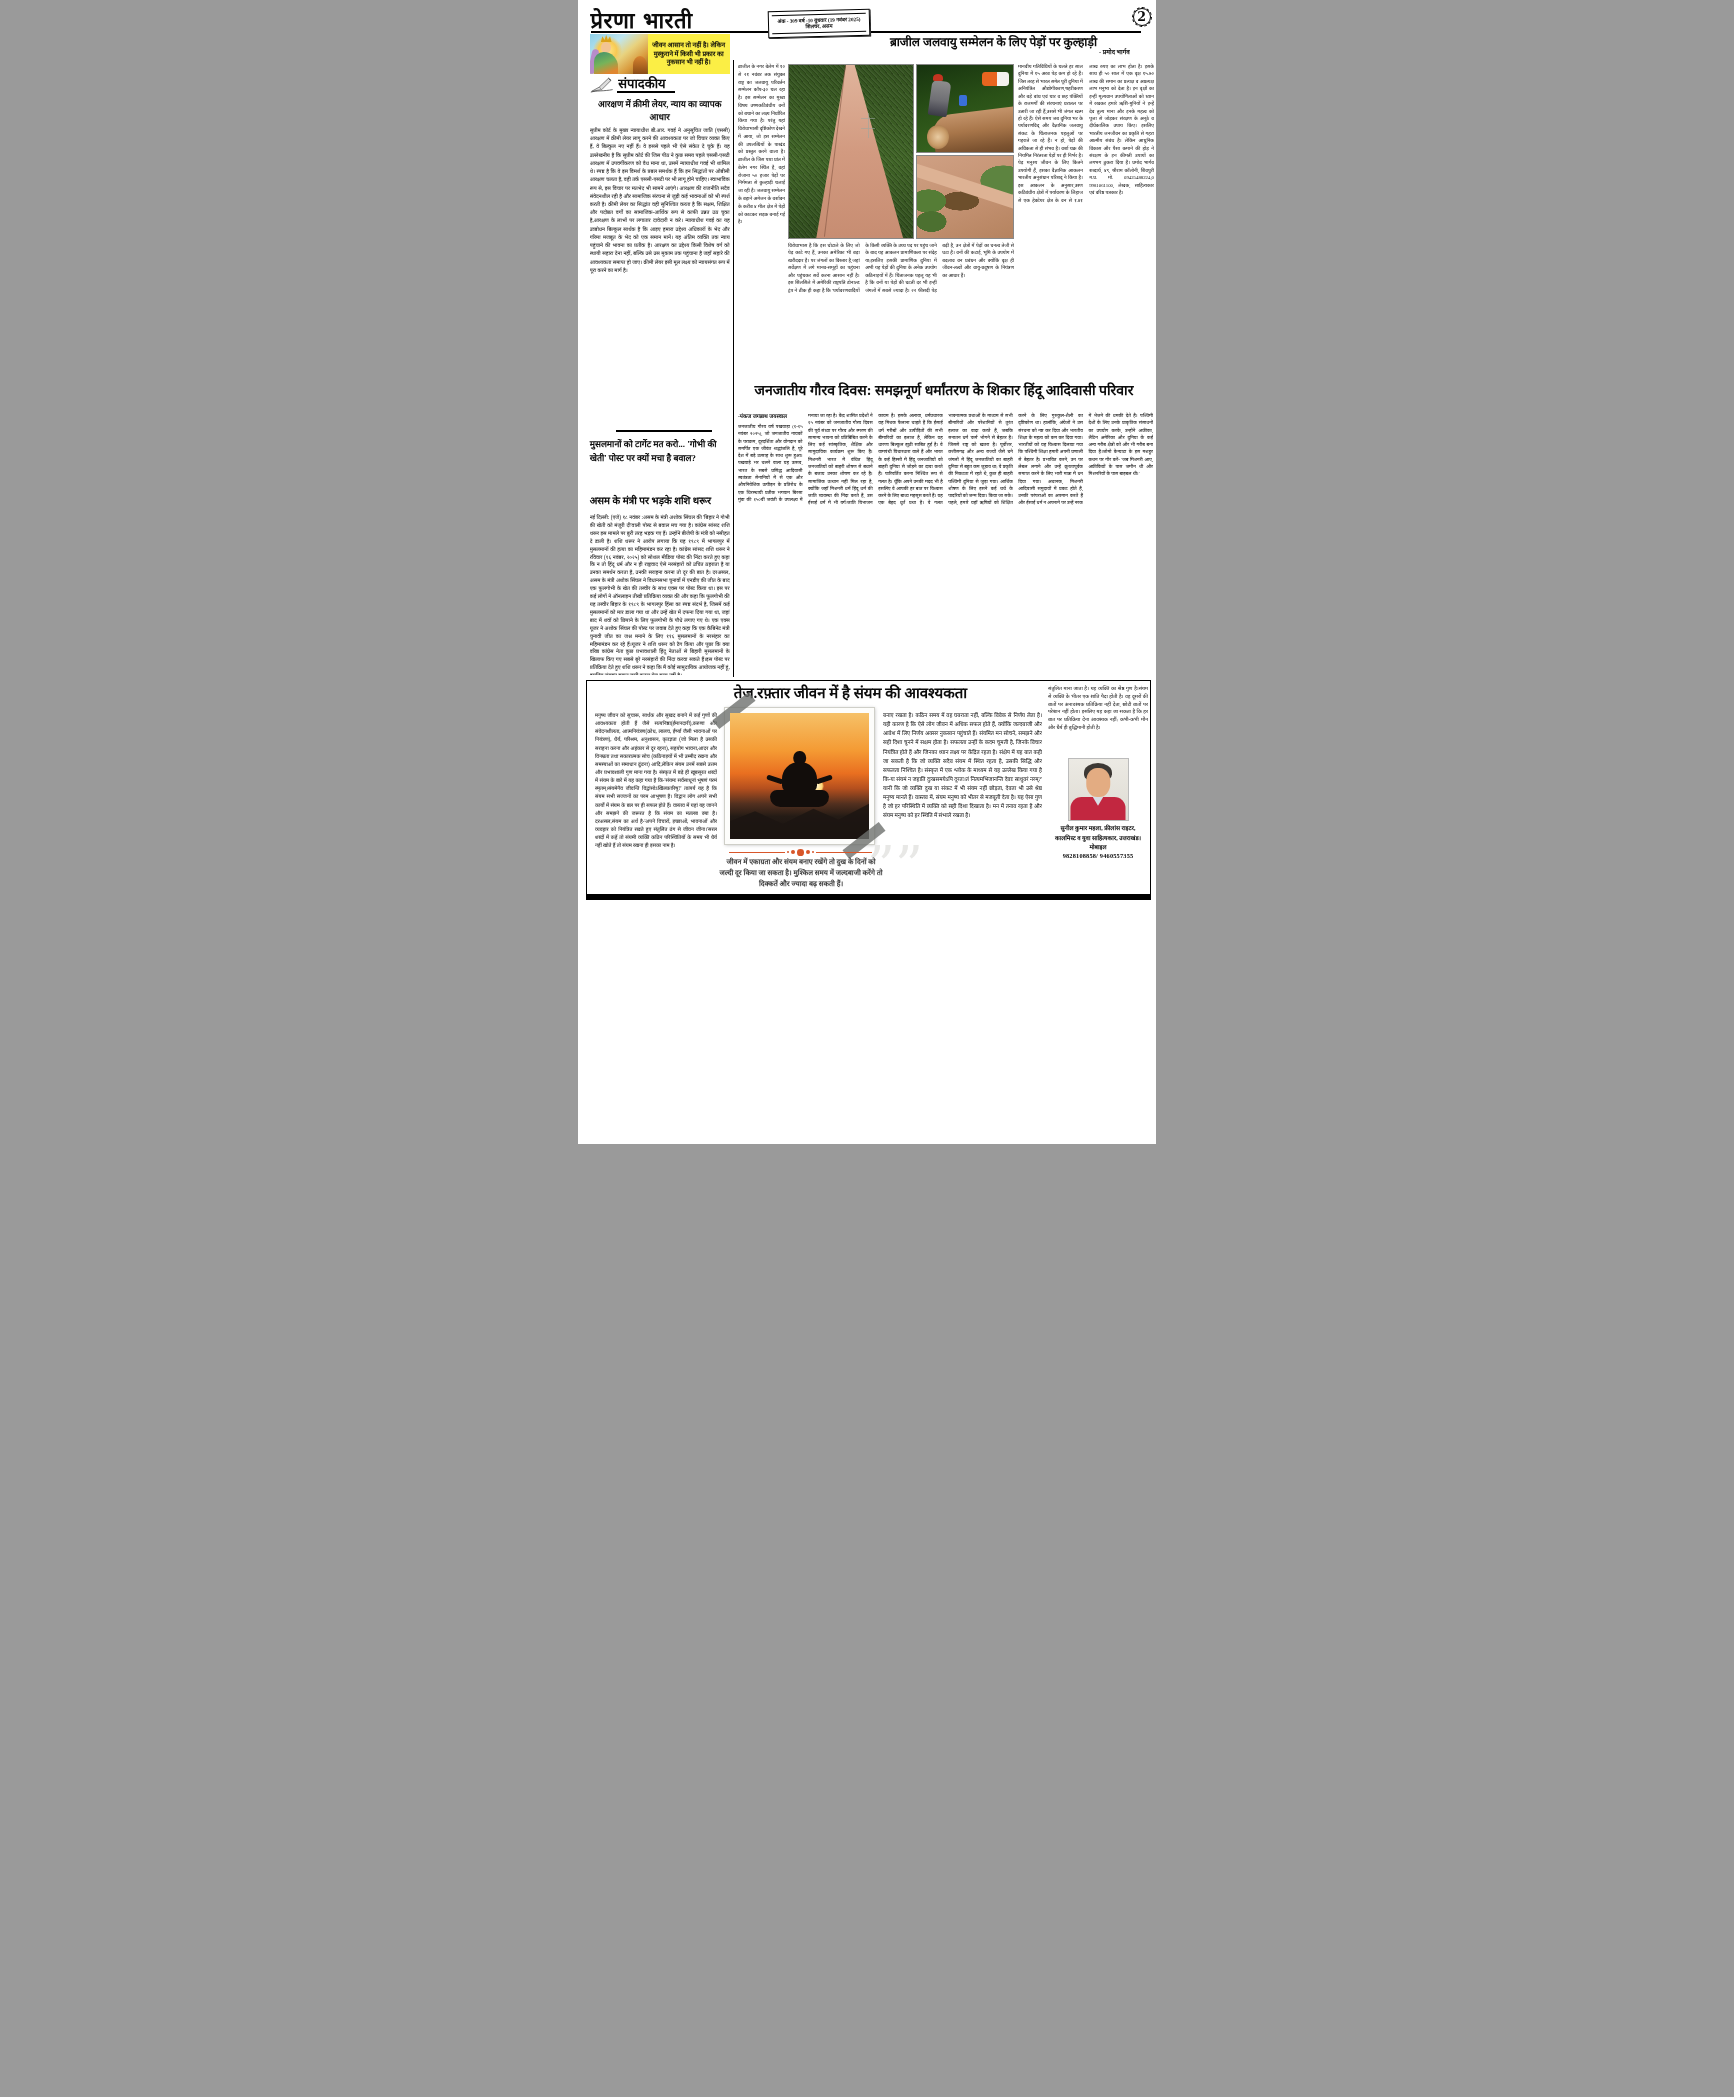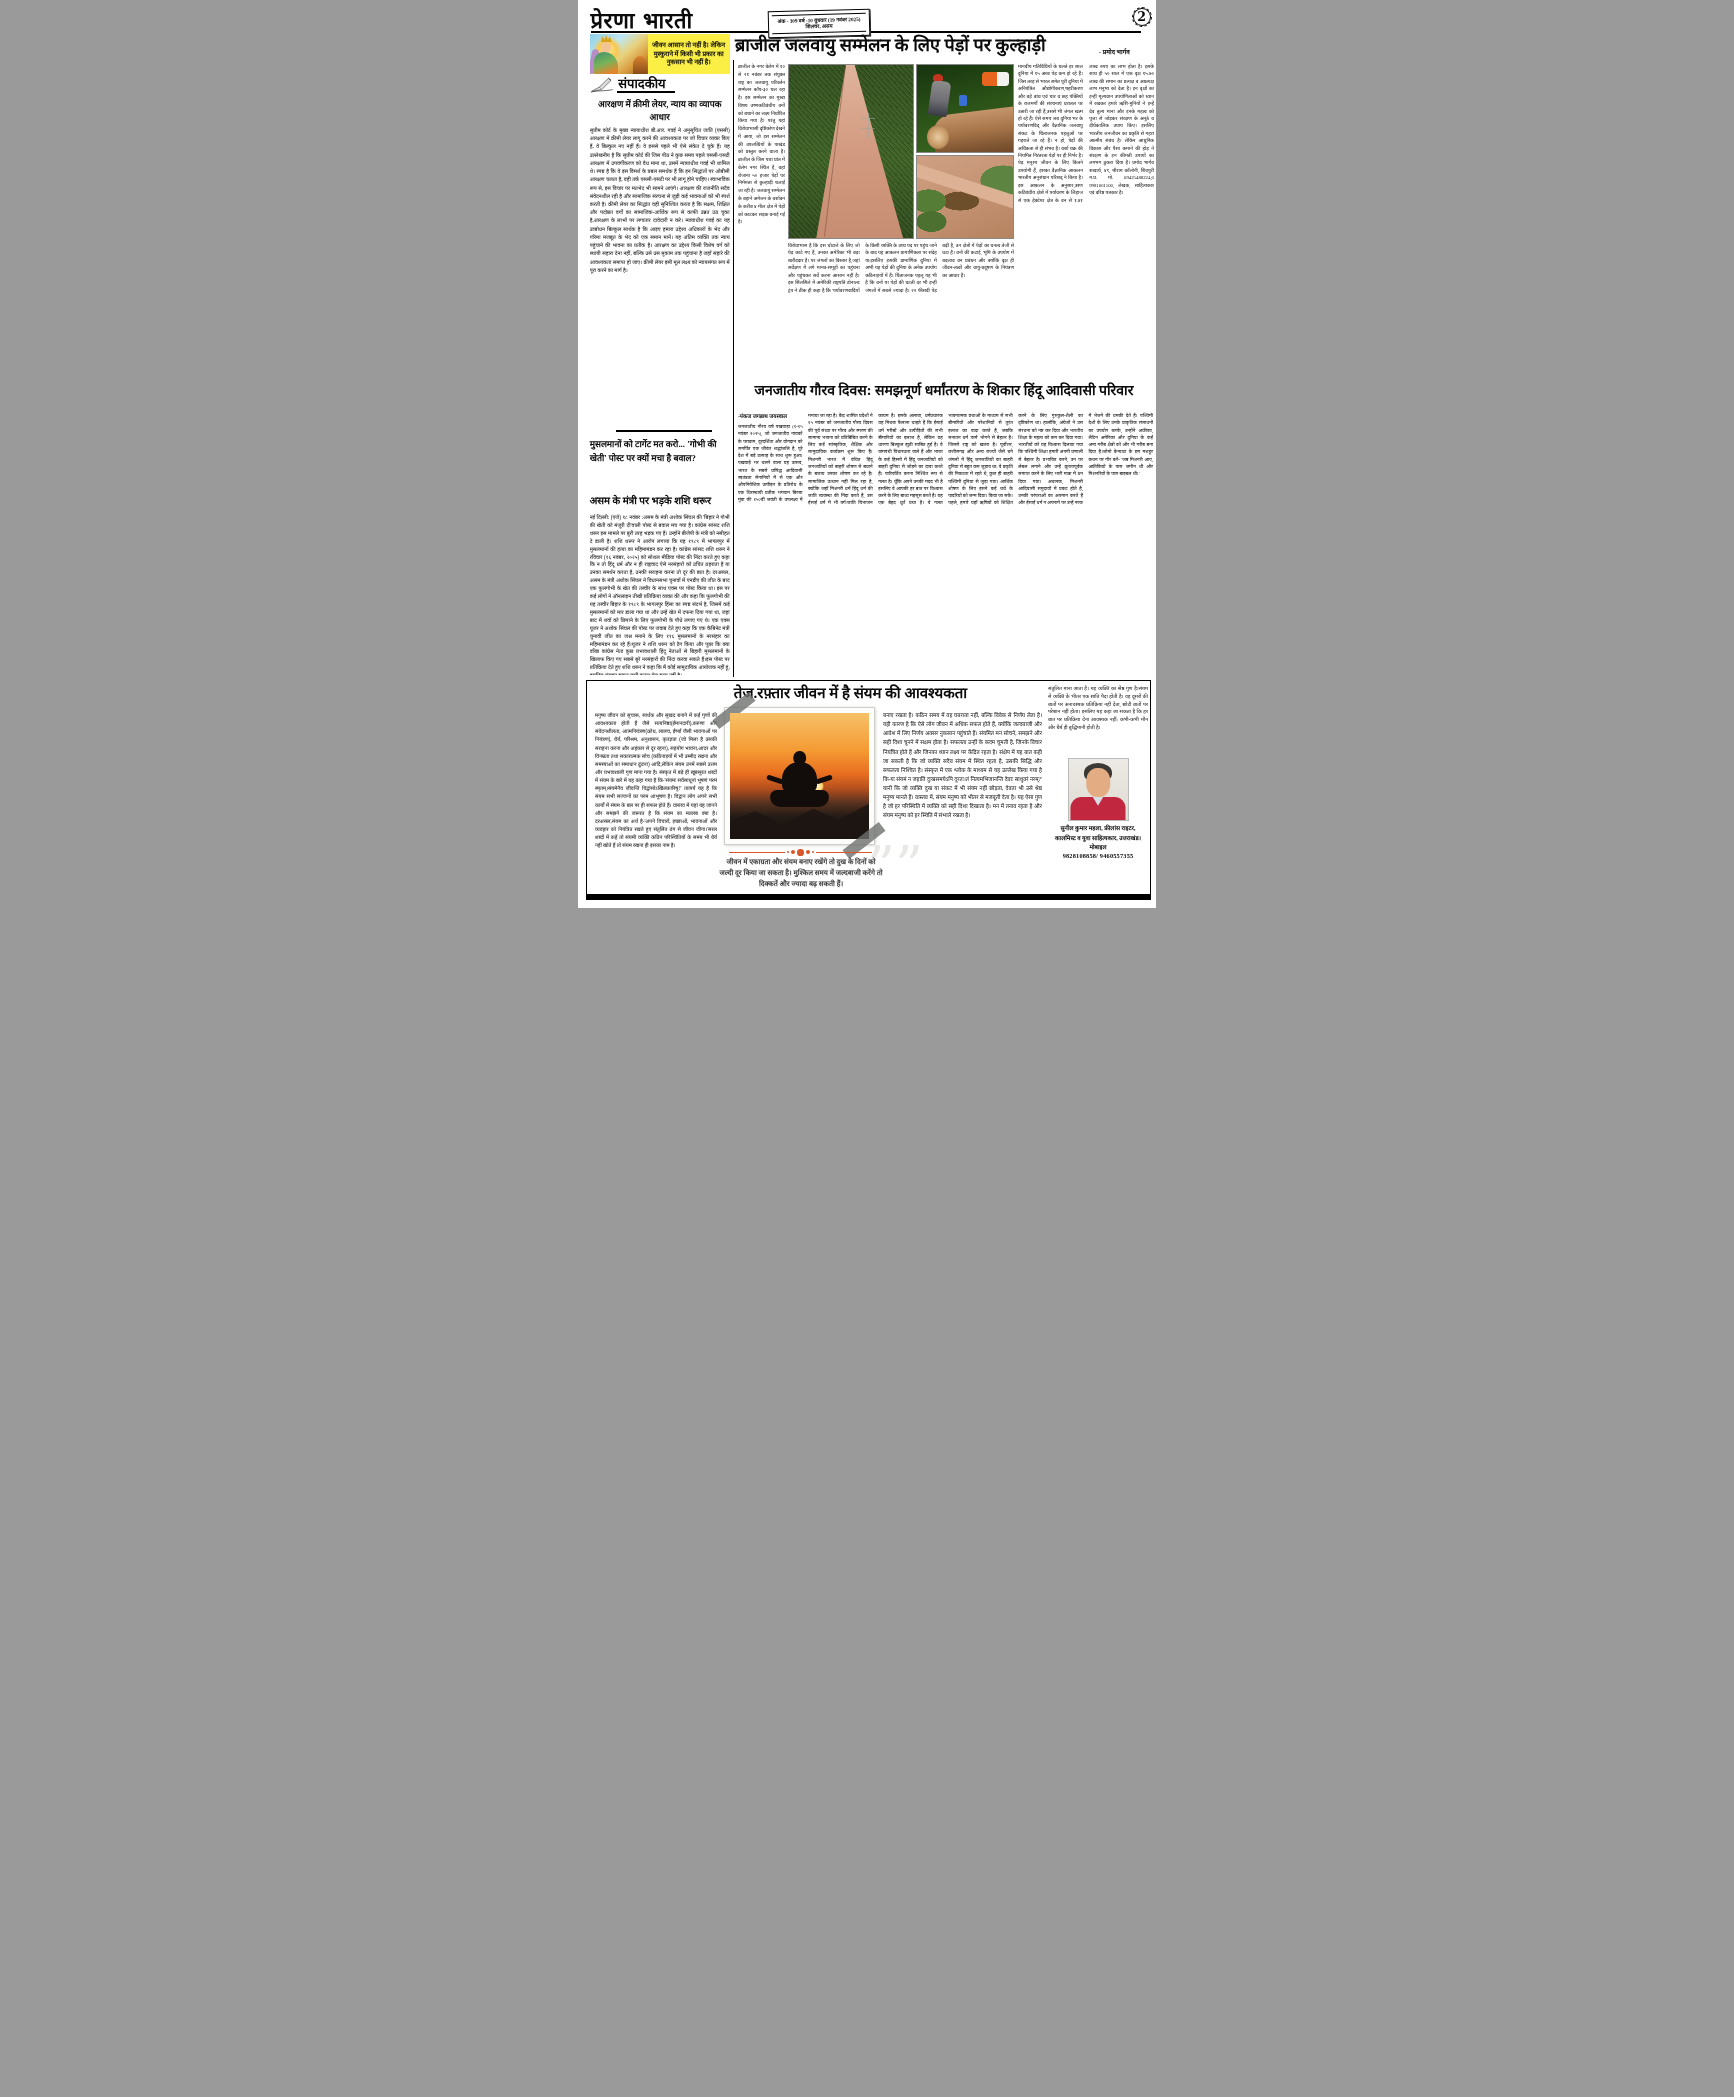--- a/index.html
+++ b/index.html
@@ -1,18 +1,18 @@
 <!DOCTYPE html>
 <html lang="hi" style="font-size:6.7px"><head>
 <meta charset="utf-8">
 <style>
   html,body{margin:0;padding:0;background:#9a9a9a;}
   *{box-sizing:border-box;}
   .page{
-    position:relative;width:578px;height:908px;margin:0 auto;
+    position:relative;width:578px;height:1144px;margin:0 auto;
     background:#ffffff;color:#0b0b0b;overflow:hidden;
     font-family:"Liberation Serif","DejaVu Serif",serif;
   }
   .abs{position:absolute;}
   .just{text-align:justify;}
   .clip{overflow:hidden;}
 
   
   .masthead{left:12.6px;top:9.2px;font-size:22px;font-weight:bold;letter-spacing:0.4px;line-height:1.05;
     font-family:"DejaVu Serif","Liberation Serif",serif;}
@@ -51,21 +51,21 @@
   .edit-headline{margin-top:4.2px;text-align:center;font-size:8.8px;font-weight:bold;line-height:1.55;}
   .edit-body{left:11.7px;top:126px;width:140px;height:301px;font-size:5.2px;line-height:1.58;}
   .rail-divider{left:38px;top:430px;width:96px;height:1.7px;background:#000;}
   .tharoor-head{left:11.7px;top:437px;width:140px;font-size:8.8px;font-weight:bold;line-height:1.6;}
   .tharoor-sub{left:11.7px;top:494px;width:140px;font-size:10px;font-weight:bold;line-height:1.4;}
   .tharoor-body{left:11.7px;top:514px;width:140px;height:161px;font-size:5.2px;line-height:1.52;}
 
   .vrule-main{left:155px;top:60px;width:0.8px;height:617px;background:#000;}
 
   
-  .brazil-headline{left:157px;top:35px;width:362px;text-align:left;font-size:18px;font-weight:bold;
+  .brazil-headline{left:157px;top:35px;width:362px;text-align:right;font-size:12px;font-weight:bold;
     line-height:1.2;white-space:nowrap;}
   .brazil-byline{left:521px;top:47px;width:55px;font-size:6.3px;font-weight:bold;}
   .brazil-colA{left:160px;top:63px;width:47px;height:300px;font-size:4.8px;line-height:1.62;}
   .photo{border:0.4px solid #888;}
   .photo-road{left:210px;top:64px;width:126px;height:175px;position:absolute;overflow:hidden;
     background:linear-gradient(180deg,#33511f,#3f6326 55%,#2f4b1d);}
   .photo-road .texture{position:absolute;inset:0;
     background:repeating-linear-gradient(48deg,rgba(0,0,0,.18) 0 0.8px,rgba(255,255,255,.05) 0.8px 2.1px,transparent 2.1px 3.8px);}
   .photo-road .road{position:absolute;inset:0;
     background:linear-gradient(180deg,#e0b49c 0%,#d29a80 50%,#c78d72 100%);

